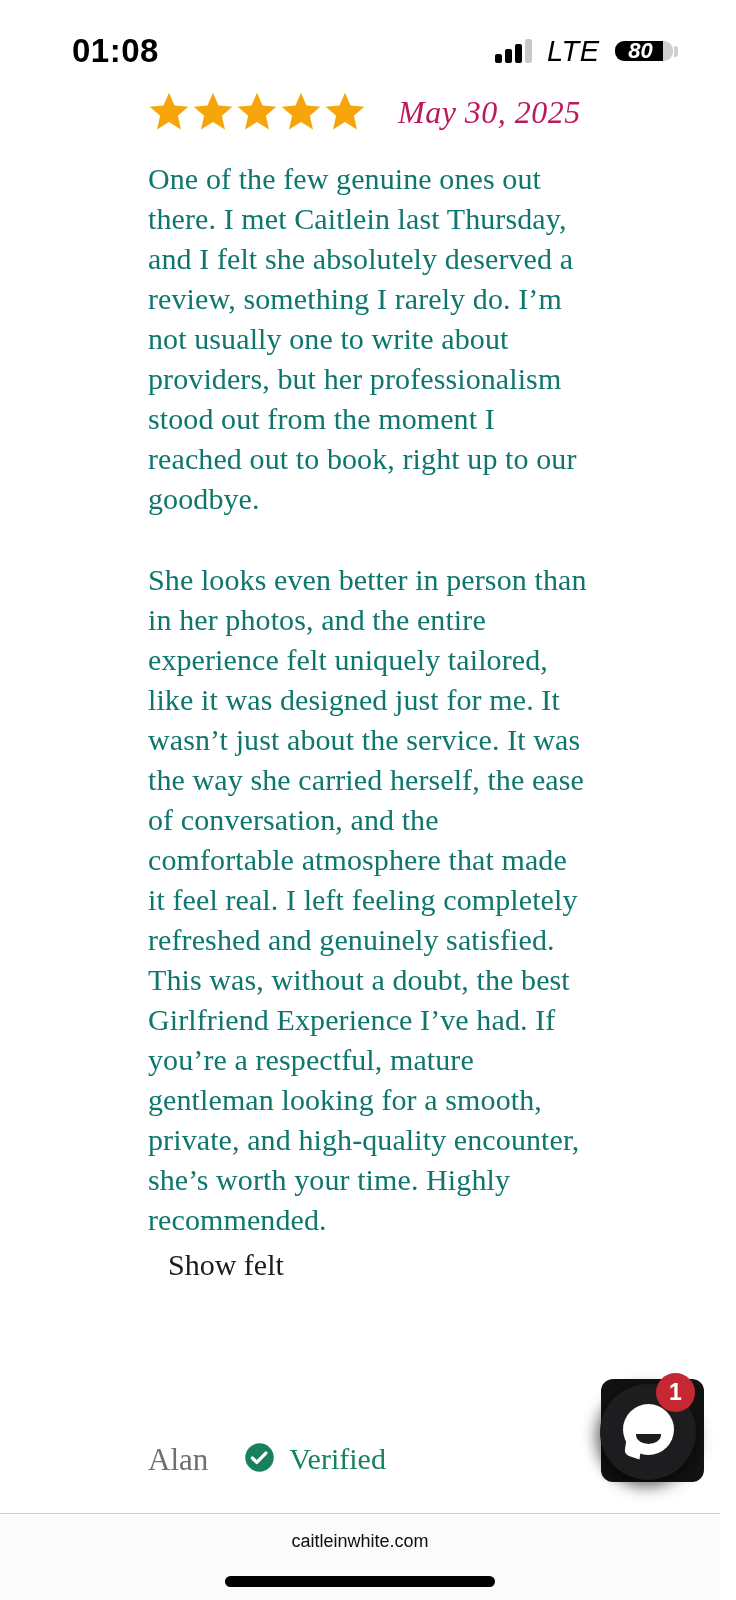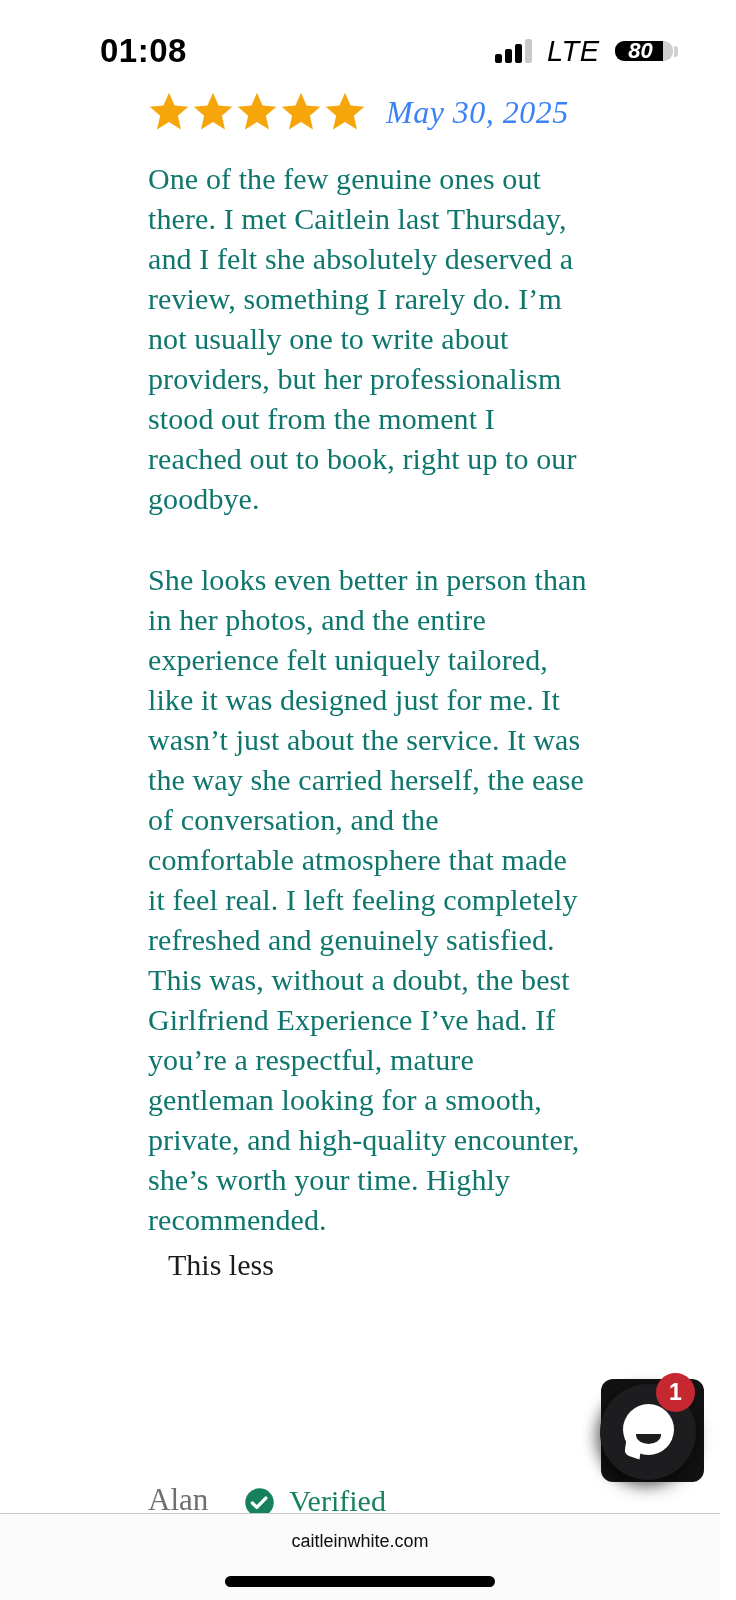--- a/index.html
+++ b/index.html
@@ -7,21 +7,21 @@
     width: 736px; height: 1600px;
     background: #ffffff;
     overflow: hidden;
     font-family: "Liberation Serif", serif;
     position: relative;
   }
 
   
   .status-bar {
     display: flex; justify-content: space-between; align-items: center;
-    padding: 30px 58px 0 100px;
+    padding: 30px 58px 0 72px;
     height: 72px;
   }
   .status-time {
     font-family: "Liberation Sans", sans-serif;
     font-size: 33px; font-weight: 700; color: #000;
     letter-spacing: 0.5px;
   }
   .status-right { display: flex; align-items: center; gap: 15px; font-style: italic; }
   .signal { display: flex; align-items: flex-end; gap: 3px; height: 24px; }
   .signal i { display: block; width: 7px; border-radius: 2px; background: #000; }
@@ -48,41 +48,41 @@
     width: 4px; height: 11px; background: #cfcfcf;
     border-radius: 0 3px 3px 0; margin-left: 1.5px;
   }
 
   
   .content { padding: 10px 148px 0 148px; }
   .rating-row { display: flex; align-items: center; margin-top: 10px; }
   .stars { display: flex; gap: 2px; }
   .stars svg { display: block; }
   .review-date {
-    font-style: italic; font-size: 32px; color: #3b82f6;
-    margin-left: 20px; letter-spacing: 0.5px;
+    font-style: italic; font-size: 32px; color: #be185d;
+    margin-left: 32px; letter-spacing: 0.5px;
   }
   .review-text {
     margin-top: 27px;
     font-size: 30px; line-height: 40px; color: #0f766e;
     letter-spacing: 0.1px;
     width: 442px;
   }
   .review-text + .review-text { margin-top: 41px; }
   .show-less {
     display: inline-block;
     margin: 8px 0 0 20px;
     font-size: 30px; color: #1c1c1c;
     text-decoration: none; cursor: pointer;
   }
 
   
   .author-row {
-    position: absolute; left: 148px; top: 1482px;
-    display: flex; align-items: flex-end;
+    position: absolute; left: 148px; top: 1442px;
+    display: flex; align-items: flex-start;
     z-index: 1;
   }
   .author-name { font-size: 31px; color: #6f6f6f; }
   .verified-check { margin-left: 36px; display: flex; align-items: center; }
   .verified-label { margin-left: 14px; font-size: 30px; color: #17805F; }
 
   
   .chat-widget {
     position: absolute; left: 601px; top: 1379px;
     width: 103px; height: 103px;
@@ -185,21 +185,21 @@
         <svg width="42" height="40" viewBox="0 0 24 23">
   <path fill="#F6A50B" d="M12 0.4l3.2 7.3 7.9 0.8-6 5.2 1.8 7.8-6.9-4.2-6.9 4.2 1.8-7.8-6-5.2 7.9-0.8z"></path>
         </svg>
       </div>
     <span class="review-date">May 30, 2025</span>
   </div>
 
   <p class="review-text">One of the few genuine ones out there. I met Caitlein last Thursday, and I felt she absolutely deserved a review, something I rarely do. I’m not usually one to write about providers, but her professionalism stood out from the moment I reached out to book, right up to our goodbye.</p>
   <p class="review-text">She looks even better in person than in her photos, and the entire experience felt uniquely tailored, like it was designed just for me. It wasn’t just about the service. It was the way she carried herself, the ease of conversation, and the comfortable atmosphere that made it feel real. I left feeling completely refreshed and genuinely satisfied. This was, without a doubt, the best Girlfriend Experience I’ve had. If you’re a respectful, mature gentleman looking for a smooth, private, and high-quality encounter, she’s worth your time. Highly recommended.</p>
 
-  <a class="show-less">This less</a>
+  <a class="show-less">Show felt</a>
 </main>
 
 <div class="author-row">
   <span class="author-name">Alan</span>
   <span class="verified-check">
     <svg width="31" height="31" viewBox="0 0 24 24">
       <circle cx="12" cy="12" r="11" fill="#17805F"></circle>
       <path d="M6.5 12.4l3.4 3.4 7-7.2" fill="none" stroke="#fff" stroke-width="2.6" stroke-linecap="round" stroke-linejoin="round"></path>
     </svg>
   </span>

